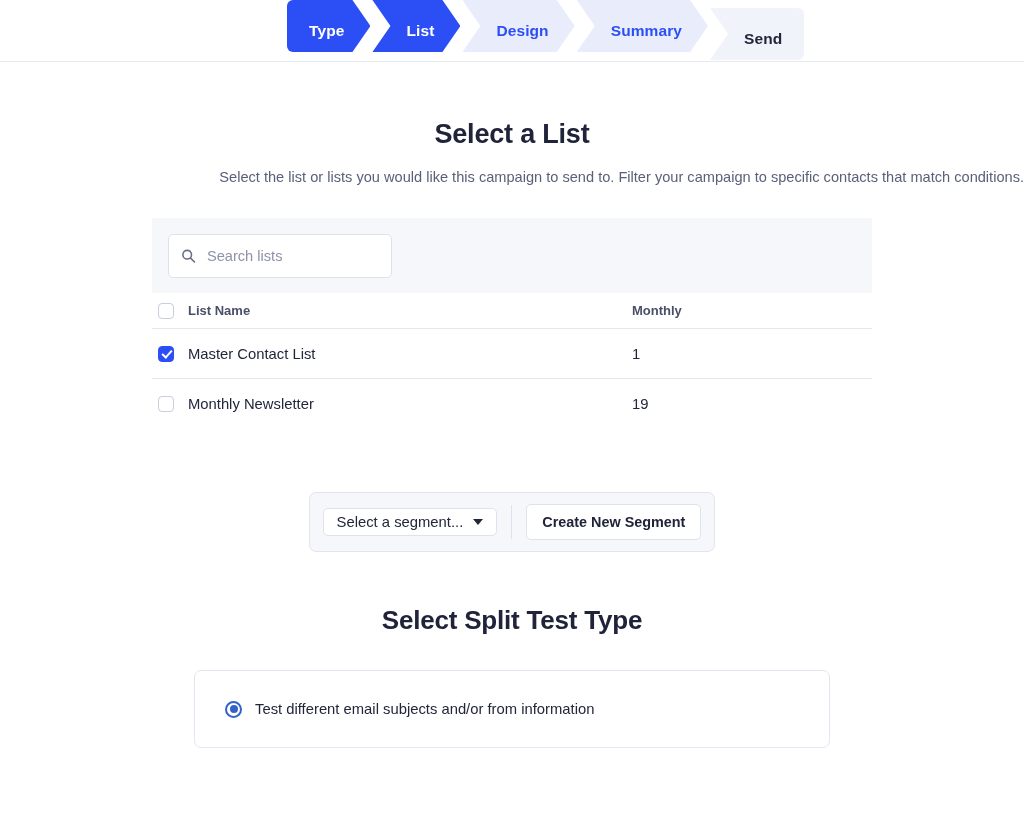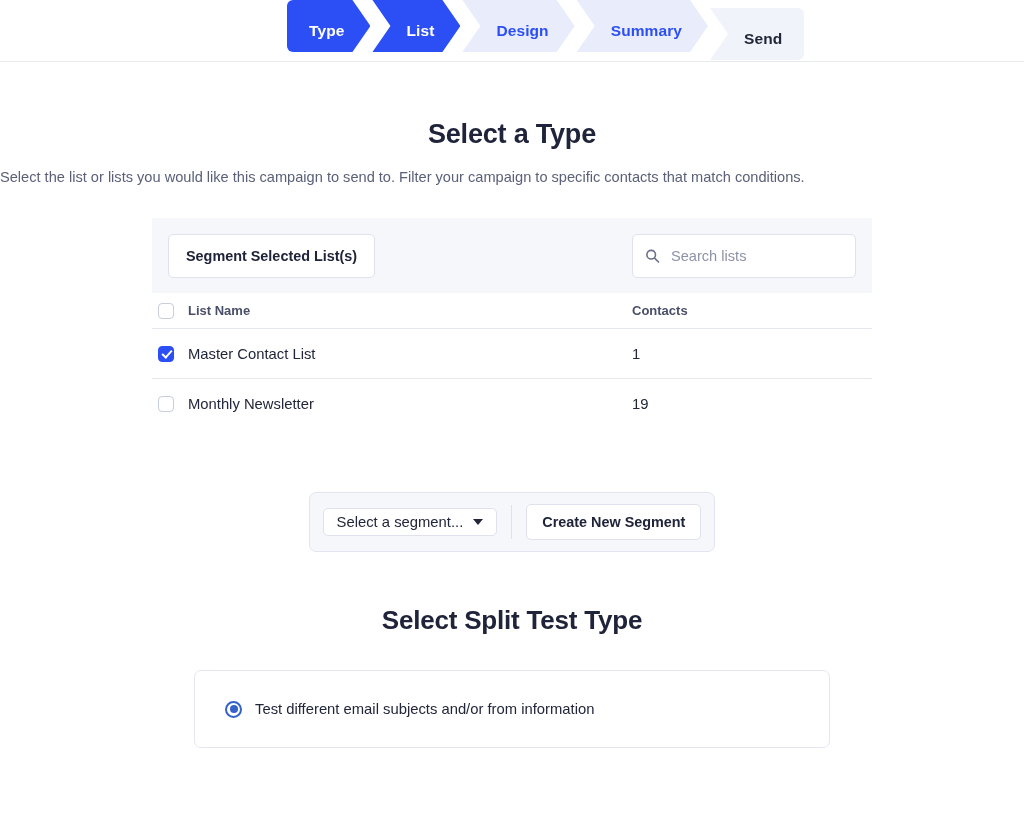--- a/index.html
+++ b/index.html
@@ -74,21 +74,21 @@
     margin-top: 57px;
     text-align: center;
     font-size: 27px;
     font-weight: bold;
     color: #20243a;
     letter-spacing: -.2px;
   }
 
   .page-subtitle {
     margin-top: 19px;
-    text-align: left;
+    text-align: right;
     font-size: 14.6px;
     color: #5b6079;
   }
 
   
   .list-panel {
     width: 720px;
     margin: 33px auto 0;
   }
 
@@ -323,45 +323,44 @@
     </div>
     <div class="step upcoming notch">
       <span>Summary</span>
     </div>
     <div class="step plain last">
       <span>Send</span>
     </div>
   </nav>
 </div>
 
-<h1 class="page-title">Select a Type</h1>
+<h1 class="page-title">Select a List</h1>
 <p class="page-subtitle">Select the list or lists you would like this campaign to send to. Filter your campaign to specific contacts that match conditions.</p>
 
 <section class="list-panel">
 
   <div class="list-toolbar">
-    <button class="btn btn-segment">Segment Selected List(s)</button>
 
     <div class="search-wrap">
       <svg class="search-icon" viewBox="0 0 16 16">
         <circle cx="6.6" cy="6.6" r="4.6" fill="none" stroke="#6b7089" stroke-width="1.7"></circle>
         <line x1="10.2" y1="10.2" x2="14.4" y2="14.4" stroke="#6b7089" stroke-width="1.7" stroke-linecap="round"></line>
       </svg>
       <input class="search-input" type="text" placeholder="Search lists" style="">
     </div>
   </div>
 
   <div class="list-table">
 
     <div class="trow head">
       <div class="cell-check">
         <input type="checkbox" class="cbox" style="">
       </div>
       <div class="cell-name th">List Name</div>
-      <div class="cell-contacts th">Contacts</div>
+      <div class="cell-contacts th">Monthly</div>
     </div>
 
     <div class="trow item">
       <div class="cell-check">
         <input type="checkbox" class="cbox" checked="" style="">
       </div>
       <div class="cell-name td">Master Contact List</div>
       <div class="cell-contacts td">1</div>
     </div>
 

